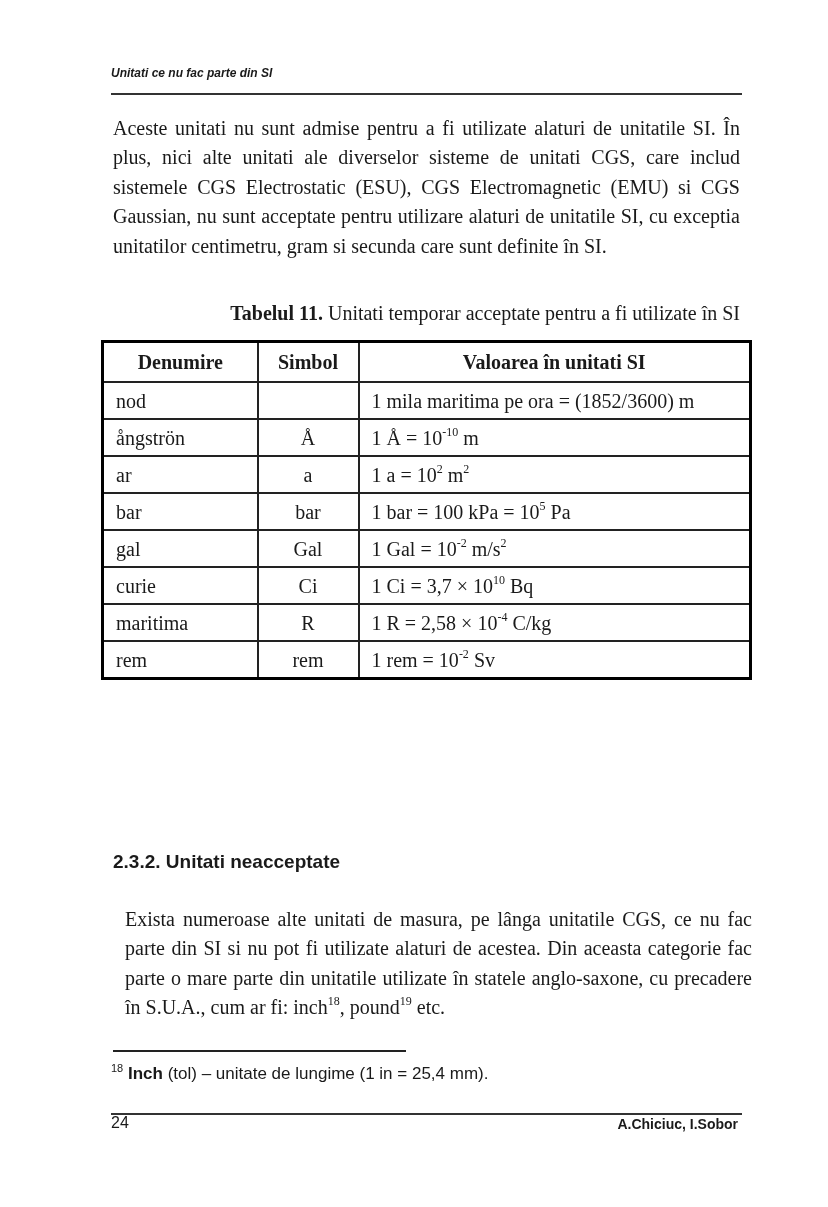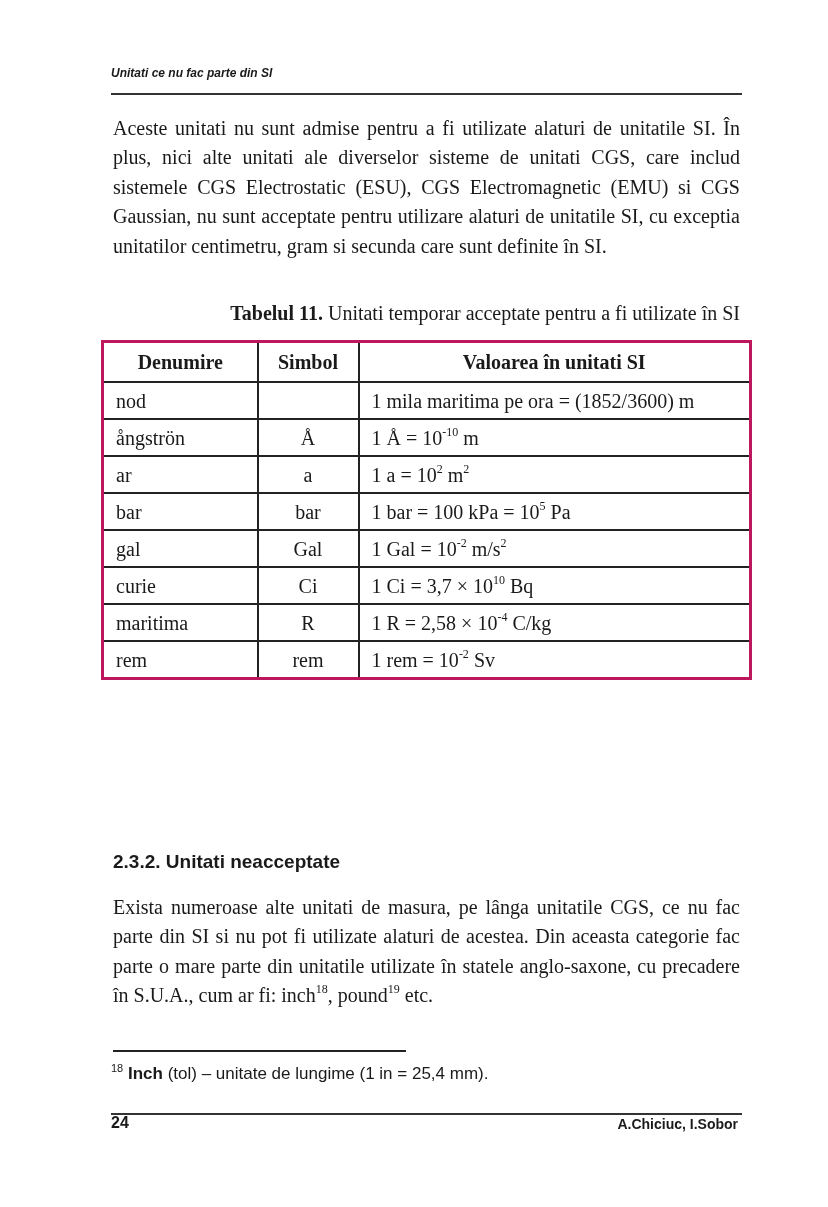--- a/index.html
+++ b/index.html
@@ -23,42 +23,42 @@
 
   .caption {
     position: absolute; left: 113px; top: 302px; width: 627px; text-align: right;
     font-size: 20px;
   }
   .caption b { font-weight: bold; }
 
   table.units {
     position: absolute; left: 101px; top: 340px; width: 651px;
     border-collapse: collapse; font-size: 20px;
-    border: 3px solid #be185d;
+    border: 3px solid #000000;
   }
   table.units th, table.units td {
     border: 2px solid #222; padding: 0 12px; height: 35px; line-height: 22px;
   }
   table.units th { height: 38px; font-weight: bold; text-align: center; }
   table.units td.sym { text-align: center; }
   table.units col.c1 { width: 155px; }
   table.units col.c2 { width: 101px; }
   sup { font-size: 12px; vertical-align: 9px; line-height: 0; }
 
   .section-heading {
     position: absolute; left: 113px; top: 851px; font-size: 19px; font-weight: bold;
   }
   .para2 { top: 893px; }
 
   .fn-rule { position: absolute; left: 113px; top: 1050px; width: 293px; height: 1.5px; background: #222; }
   .footnote { position: absolute; left: 111px; top: 1064px; font-size: 17px; }
   .footnote sup { font-size: 11px; vertical-align: 7px; }
 
   .footer-rule { position: absolute; left: 111px; top: 1113px; width: 631px; height: 2px; background: #333; }
-  .page-number { position: absolute; left: 111px; top: 1114px; font-size: 16px; font-weight: bold; }
+  .page-number { position: absolute; left: 111px; top: 1114px; font-size: 16px; font-weight: normal; }
   .authors { position: absolute; right: 90px; top: 1116px; font-size: 14px; font-weight: bold; }
 </style>
 </head>
 <body>
 
 <div class="running-header sans">Unitati ce nu fac parte din SI</div>
 <div class="header-rule"></div>
 
 <p class="para para1 serif" style="margin:0;">Aceste unitati nu sunt admise pentru a fi utilizate alaturi de unitatile SI. În plus, nici alte unitati ale diverselor sisteme de unitati CGS, care includ sistemele CGS Electrostatic (ESU), CGS Electromagnetic (EMU) si CGS Gaussian, nu sunt acceptate pentru utilizare alaturi de unitatile SI, cu exceptia unitatilor centimetru, gram si secunda care sunt definite în SI.</p>
 
@@ -118,21 +118,21 @@
       <tr>
         <td>rem</td>
         <td class="sym">rem</td>
         <td><span>1 rem = 10</span><sup>-2</sup><span> Sv</span></td>
       </tr>
     </tbody>
 </table>
 
 <div class="section-heading sans">2.3.2. Unitati neacceptate</div>
 
-<p class="para para2 serif" style="margin:0;"><span>Exista numeroase alte unitati de masura, pe lânga unitatile CGS, ce nu fac parte din SI si nu pot fi utilizate alaturi de acestea. Din aceasta categorie fac parte o mare parte din unitatile utilizate în statele anglo-saxone, cu precadere în S.U.A., cum ar fi: inch</span><sup>18</sup><span>, pound</span><sup>19</sup><span> etc.</span></p>
+<p class="para para2 serif" style="margin:12px;"><span>Exista numeroase alte unitati de masura, pe lânga unitatile CGS, ce nu fac parte din SI si nu pot fi utilizate alaturi de acestea. Din aceasta categorie fac parte o mare parte din unitatile utilizate în statele anglo-saxone, cu precadere în S.U.A., cum ar fi: inch</span><sup>18</sup><span>, pound</span><sup>19</sup><span> etc.</span></p>
 
 <div class="fn-rule"></div>
 <div class="footnote sans">
   <sup>18</sup>
   <b>Inch</b><span> (tol) – unitate de lungime (1 in = 25,4 mm).</span>
 </div>
 
 <div class="footer-rule"></div>
 <div class="page-number sans">24</div>
 <div class="authors sans">A.Chiciuc, I.Sobor</div>

